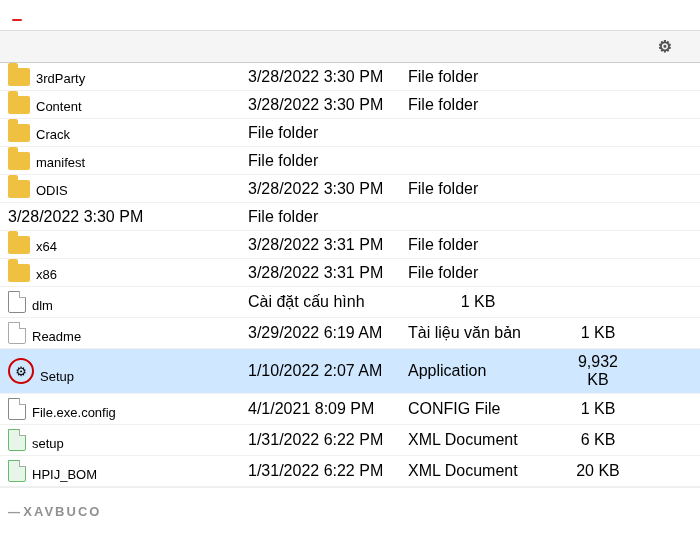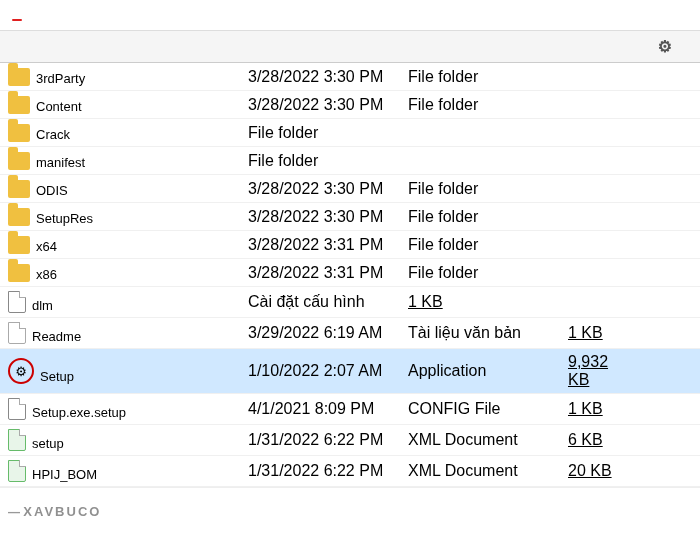--- a/index.html
+++ b/index.html
@@ -124,23 +124,22 @@
       display: inline-block;
       background: #e02020;
       color: #fff;
       font-size: 11px;
       font-weight: bold;
       padding: 1px 5px;
       border-radius: 3px;
       margin-right: 4px;
     }
     .size-cell {
-      text-align: left;
+      text-align: center;
       padding-right: 12px;
-      text-decoration: underline;
     }
     .sort-icon {
       display: inline-block;
       margin-left: 3px;
       font-size: 10px;
       color: #666;
     }
     .header-icon-area {
       display: flex;
       align-items: center;
@@ -219,25 +218,20 @@
 
     <span class="icon-folder"></span>
     <span style="position:relative">ODIS</span>
   </div>
       <div class="cell">3/28/2022 3:30 PM</div>
       <div class="cell">File folder</div>
       <div class="cell size-cell"></div>
       <div class="cell"></div>
     </div>
     <div class="table-row">
-      <div class="name-cell">
-
-    <span class="icon-folder"></span>
-    <span style="position:relative">SetupRes</span>
-  </div>
       <div class="cell">3/28/2022 3:30 PM</div>
       <div class="cell">File folder</div>
       <div class="cell size-cell"></div>
       <div class="cell"></div>
     </div>
     <div class="table-row">
       <div class="name-cell">
 
     <span class="icon-folder"></span>
     <span style="position:relative">x64</span>
@@ -289,21 +283,21 @@
   </div>
       <div class="cell">1/10/2022 2:07 AM</div>
       <div class="cell">Application</div>
       <div class="cell size-cell">9,932 KB</div>
       <div class="cell"></div>
     </div>
     <div class="table-row">
       <div class="name-cell">
 
     <span class="icon-file icon-cfg"></span>
-    <span style="position:relative">Setup.exe.setup</span>
+    <span style="position:relative">File.exe.config</span>
   </div>
       <div class="cell">4/1/2021 8:09 PM</div>
       <div class="cell">CONFIG File</div>
       <div class="cell size-cell">1 KB</div>
       <div class="cell"></div>
     </div>
     <div class="table-row">
       <div class="name-cell">
 
     <span class="icon-file icon-xml"></span>

